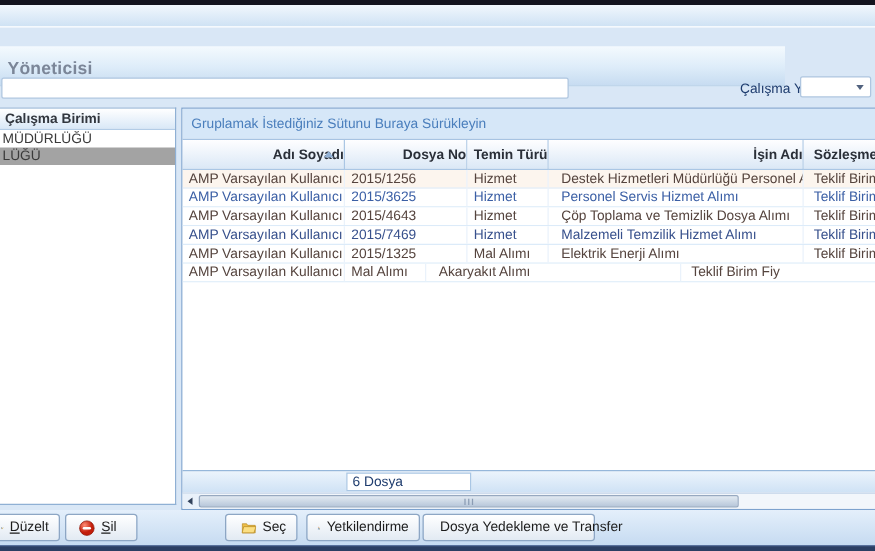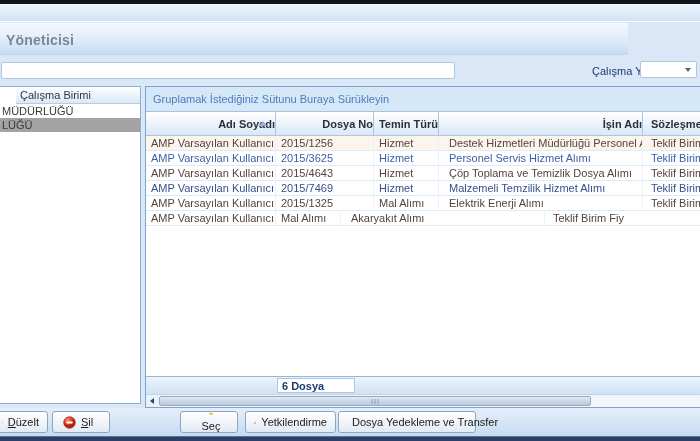--- a/index.html
+++ b/index.html
@@ -5,42 +5,42 @@
   * { margin:0; padding:0; box-sizing:border-box; }
   html,body { background:#9aa7b8; }
   #app {
     position:relative; width:700px; height:441px; overflow:hidden;
     background:#d9e7f6; font-family:"Liberation Sans",sans-serif; font-size:11px;
   }
   
   .top-dark  { position:absolute; top:0; left:0; width:700px; height:4px; background:#14141f; }
   .top-band  { position:absolute; top:4px; left:0; width:700px; height:18px;
                background:linear-gradient(#f1f7fd,#cfe2f4); border-bottom:1px solid #ffffff; }
-  .title-band{ position:absolute; top:23px; left:0; width:628px; height:32px;
+  .title-band{ position:absolute; top:37px; left:0; width:628px; height:32px;
                background:linear-gradient(#f4fafe 0%, #ddecf9 55%, #c7dcf1 100%);
                border-bottom:1px solid #c0d6eb; }
   .title     { position:absolute; left:6px; top:9px; font-size:14px; font-weight:bold; color:#7b8698; letter-spacing:.2px; }
 
   
   .search-input { position:absolute; left:1px; top:62px; width:454px; height:17px;
                   border:1px solid #afc6e0; border-radius:2px; background:#fff;
                   font-family:"Liberation Sans",sans-serif; font-size:11px; padding:0 4px; color:#223; outline:none; }
   .year-label { position:absolute; left:592px; top:65px; color:#1e3c6e; }
   .year-combo { position:absolute; left:640px; top:61px; width:57px; height:17px;
                 background:#fff; border:1px solid #afc6e0; border-radius:2px; }
   .combo-arrow { position:absolute; right:5px; top:6px; width:0; height:0;
                  border-left:3.5px solid transparent; border-right:3.5px solid transparent;
                  border-top:4px solid #51627e; }
 
   
   .left-panel { position:absolute; left:0; top:86px; width:141px; height:318px;
                 background:#fff; border:1px solid #8fb0d4; border-left:none; }
   .left-header { height:17px; background:linear-gradient(#ffffff,#d9e8f7);
-                 border-bottom:1px solid #b3cce6; font-weight:normal; color:#31363e;
-                 padding:2px 0 0 4px;margin-left:16px; }
+                 border-bottom:1px solid #b3cce6; font-weight:bold; color:#31363e;
+                 padding:2px 0 0 4px; }
   .left-item { height:14px; line-height:14px; padding-left:2px; color:#3a3a3a; white-space:nowrap; overflow:hidden; }
   .left-item.selected { background:#a3a3a3; }
 
   
   .grid { position:absolute; left:145px; top:86px; width:558px; height:322px;
           border:1px solid #7da2ce; background:#fff; display:flex; flex-direction:column; overflow:hidden; }
   .group-bar { height:24px; line-height:24px; background:#d6e7f8; color:#4a7ebc; padding-left:7px; }
   .header-row { display:flex; height:25px; border-top:1px solid #a7c3e2; flex:0 0 auto; }
   .hcell { position:relative; border-right:1px solid #aac6e4; border-bottom:1px solid #aac6e4;
            background:linear-gradient(#fefeff,#dbe8f6); display:flex; align-items:center;
@@ -51,42 +51,42 @@
                 border-left:4px solid transparent; border-right:4px solid transparent;
                 border-bottom:5px solid #93b2d6; }
   .row { display:flex; height:15px; line-height:15px; border-bottom:1px solid #dcebf9; flex:0 0 auto; background:#fff; }
   .row.focused { background:#fcf5ee; }
   .cell { border-right:1px solid #eaf2fb; overflow:hidden; white-space:nowrap; padding-left:5px; font-weight:normal; }
   .cell.c4 { padding-left:10px; justify-content:flex-start; }
   .cell.c5 { padding-left:8px; }
   .grid-filler { flex:1 1 auto; background:#fff; }
   .summary-row { position:relative; height:18px; flex:0 0 auto;
                  background:linear-gradient(#ecf4fc,#cfe2f5); border-top:1px solid #96b7da; }
-  .summary-box { position:absolute; left:131px; top:1px; width:78px; height:15px; line-height:14px;
-                 background:#fff; border:1px solid #a9c6e4; color:#1e3c6e; padding-left:4px;font-weight:bold; }
+  .summary-box { position:absolute; left:131px; top:1px; width:100px; height:15px; line-height:14px;
+                 background:#fff; border:1px solid #a9c6e4; color:#1e3c6e; padding-left:4px; }
   .hscroll { position:relative; height:13px; flex:0 0 auto; background:#f2f6fb; border-top:1px solid #c2d4e9; }
   .hs-arrow { position:absolute; left:0; top:0; width:13px; height:12px; background:#e9f1fa; }
   .hs-arrow:after { content:""; position:absolute; left:4px; top:3px; width:0; height:0;
                     border-top:3.5px solid transparent; border-bottom:3.5px solid transparent;
                     border-right:4px solid #33435c; }
   .hs-thumb { position:absolute; left:13px; top:1px; width:432px; height:10px;
               background:linear-gradient(#e2eaf2,#b8c7da); border:1px solid #97a9c0; border-radius:2px; }
   .hs-grip { position:absolute; left:50%; top:2px; transform:translateX(-50%); display:flex; gap:2px; }
   .hs-grip i { display:block; width:1px; height:5px; background:#8b9cb4; }
 
   
   .button-bar { position:absolute; left:0; top:408px; width:700px; height:28px;
                 background:linear-gradient(#e4effb,#c6dbf1);padding-left:36px; }
   .btn { position:absolute; top:3px; height:22px; border:1px solid #8da6c4; border-radius:3px;
          background:linear-gradient(#ffffff,#e2eaf3); display:flex; align-items:center; gap:5px;
          padding:0 8px; color:#1c1c1c; cursor:default; white-space:nowrap; }
   .btn .lbl u { text-decoration:underline; }
   #btn-edit    { left:-10px; width:58px; padding-left:10px; }
   #btn-delete  { left:52px;  width:58px; padding-left:10px; }
-  #btn-select  { left:180px; width:58px; padding-left:12px;flex-direction:column; }
+  #btn-select  { left:180px; width:58px; padding-left:12px; }
   #btn-auth    { left:245px; width:91px; }
   #btn-backup  { left:338px; width:138px; }
   .bottom-dark { position:absolute; top:436px; left:0; width:700px; height:5px;
                  background:#2b3f63; border-top:1px solid #58719c; }
 </style>
 </head>
 <body>
 
 <div id="app">
 

